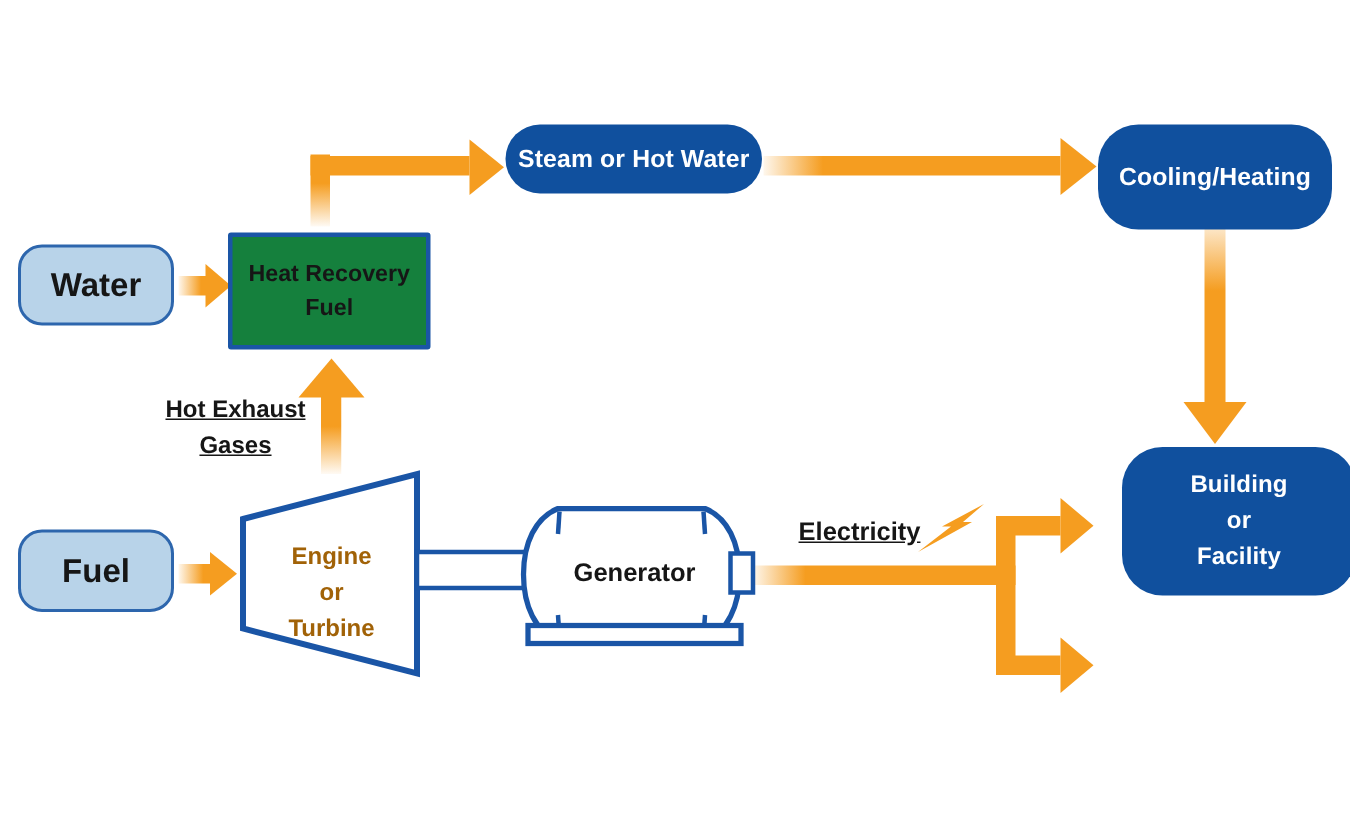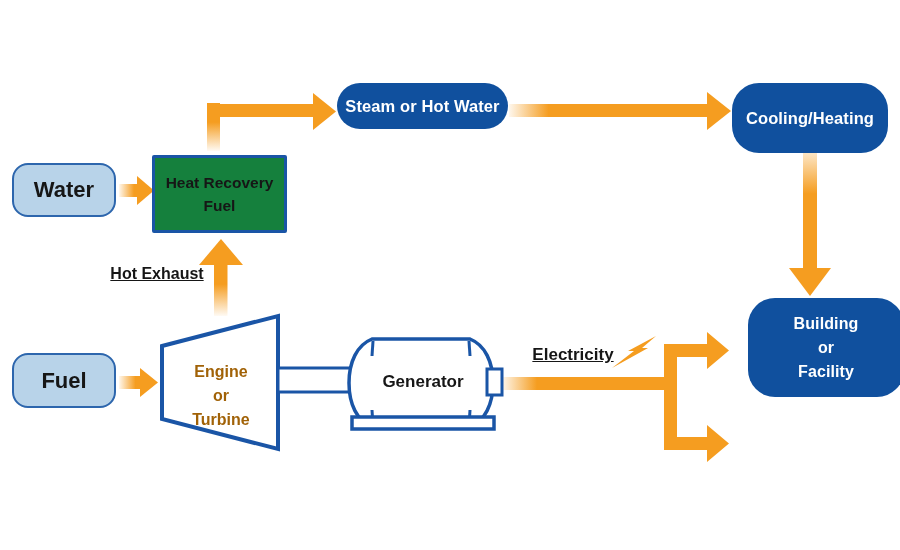--- a/index.html
+++ b/index.html
@@ -155,20 +155,21 @@
     </div>
   </div>
 
   <div class="node transparent-box" style="left:355px; top:362px; width:136px; height:40px; font-size:17px; font-weight:600; color:#161616;">
     <span>Generator</span>
   </div>
 
   <div class="plain-label" style="left:98px; top:262px; width:118px; font-size:16px;">
     <div class="lines" style="line-height:1.4;">
       <span>Hot Exhaust</span>
+      <span>Gases</span>
     </div>
   </div>
 
   <div class="plain-label" style="left:528px; top:345px; width:90px; font-size:17px;">
     <span>Electricity</span>
   </div>
 
 </div>
 
 </body></html>

